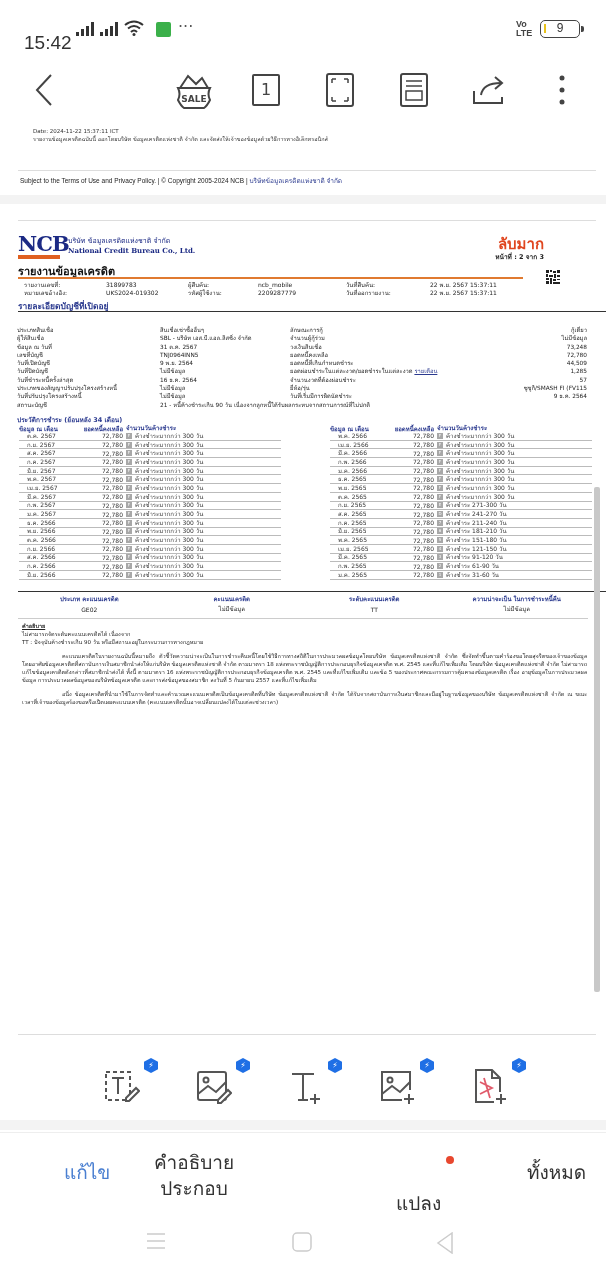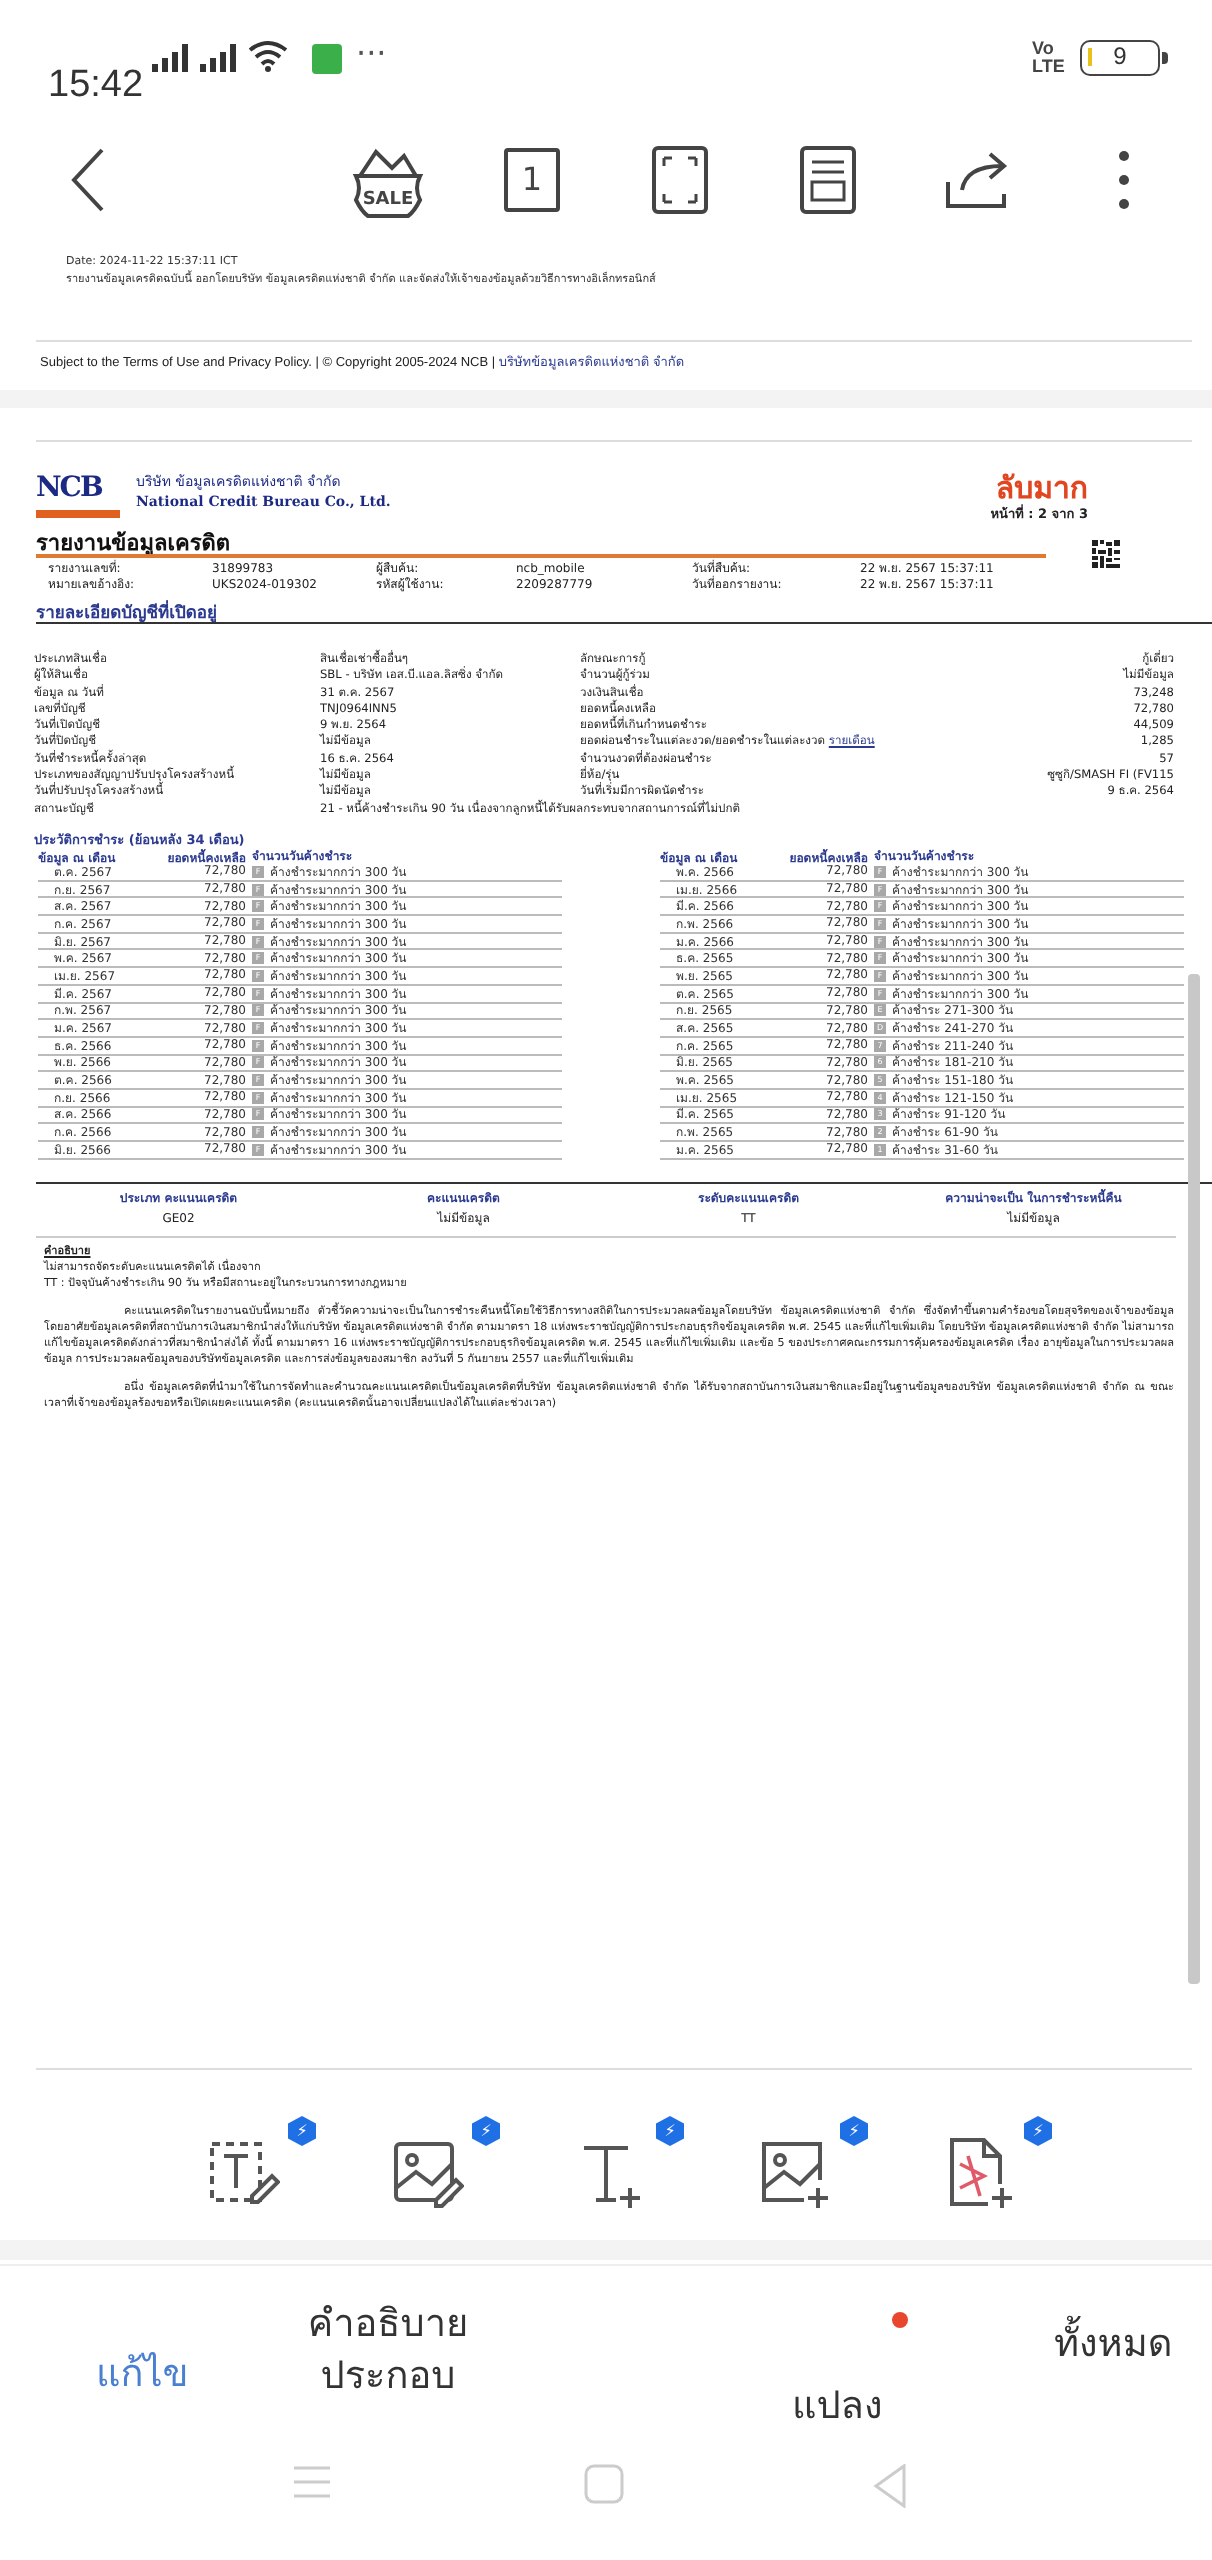--- a/index.html
+++ b/index.html
@@ -27,21 +27,21 @@
   .viewer { position: absolute; left: 0; top: 122px; width: 606px; height: 1008px; background: #f3f3f3; overflow: hidden; }
   .page { position: absolute; left: 0; width: 606px; background: #fff; }
   .page1-tail { top: 0; height: 73px; }
   .small { font-size: 5.5px; color: #333; }
   .footer-line { font-size: 6.5px; color: #222; font-family: "Liberation Sans", sans-serif; }
   .footer-line a { color: #2b3a8f; text-decoration: none; }
   .page2 { top: 82px; height: 905px; }
   .hr-gray { position: absolute; left: 18px; right: 10px; height: 1px; background: #ddd; }
 
   .ncb-logo { position: absolute; left: 18px; top: 30px; }
-  .ncb-text { font-family: "DejaVu Serif", serif; font-weight: bold; font-size: 14px; color: #1c2a84; letter-spacing: -1px; line-height: 20px; }
+  .ncb-text { font-family: "DejaVu Serif", serif; font-weight: bold; font-size: 21px; color: #1c2a84; letter-spacing: -1px; line-height: 20px; }
   .ncb-sub { width: 42px; height: 4px; background: #e06020; margin-top: 1px; }
   .ncb-co { position: absolute; left: 68px; top: 32px; font-family: "DejaVu Serif", serif; font-size: 7px; color: #1c2a84; line-height: 10px; }
   .confidential { position: absolute; right: 62px; top: 28px; font-size: 15px; color: #e0461f; font-weight: bold; }
   .pageno { position: absolute; right: 62px; top: 48px; font-size: 6.5px; font-weight: bold; color: #222; }
   .report-title { position: absolute; left: 18px; top: 58px; font-size: 11px; font-weight: bold; color: #111; }
   .orange-rule { position: absolute; left: 18px; top: 73px; width: 505px; height: 2px; background: #e07a30; }
   .qr { position: absolute; left: 546px; top: 66px; width: 14px; height: 14px; }
 
   .meta-grid { position: absolute; left: 24px; top: 77px; width: 500px; font-size: 6px; line-height: 7.5px; color: #222; }
   .meta-row { display: flex; }
@@ -644,21 +644,21 @@
         <path d="M22 34 H4 V2 H20 L28 10 V24" fill="none" stroke="#555" stroke-width="2"></path>
         <path d="M20 2 V10 H28" fill="none" stroke="#555" stroke-width="2"></path>
         <path d="M8 14 L20 20 L8 26 M12 10 L18 30" fill="none" stroke="#e05a6a" stroke-width="1.8"></path>
         <path d="M29 26 V36 M24 31 H34" stroke="#555" stroke-width="2"></path>
       </svg>
     <span class="badge">⚡</span>
   </div>
 </div>
 
 <div class="tabs">
-  <div class="tab active" style="left:48px;top:26px;margin-top:15px;">แก้ไข</div>
+  <div class="tab active" style="left:64px;top:26px;">แก้ไข</div>
   <div class="tab" style="left:148px;width:92px;white-space:pre-line;">คำอธิบาย
 ประกอบ</div>
   <div class="tab" style="left:396px;top:26px;margin-top:31px;">แปลง</div>
   <span class="dot" style="left:446px;top:23px;"></span>
   <div class="tab" style="left:527px;top:26px;">ทั้งหมด</div>
 </div>
 
 <div class="navbar">
   <div class="nav" style="left:146px;">
     <svg width="20" height="18" viewBox="0 0 20 18">

